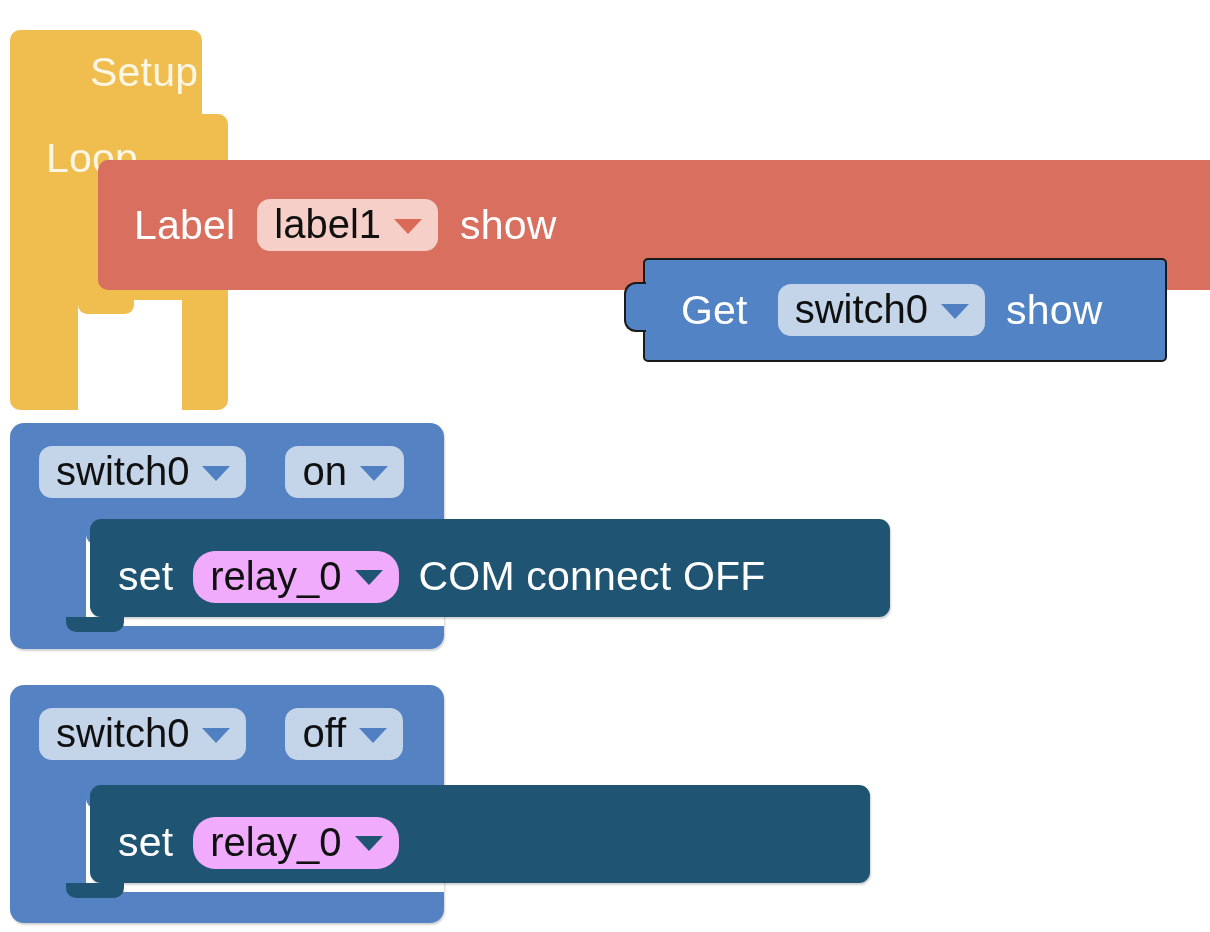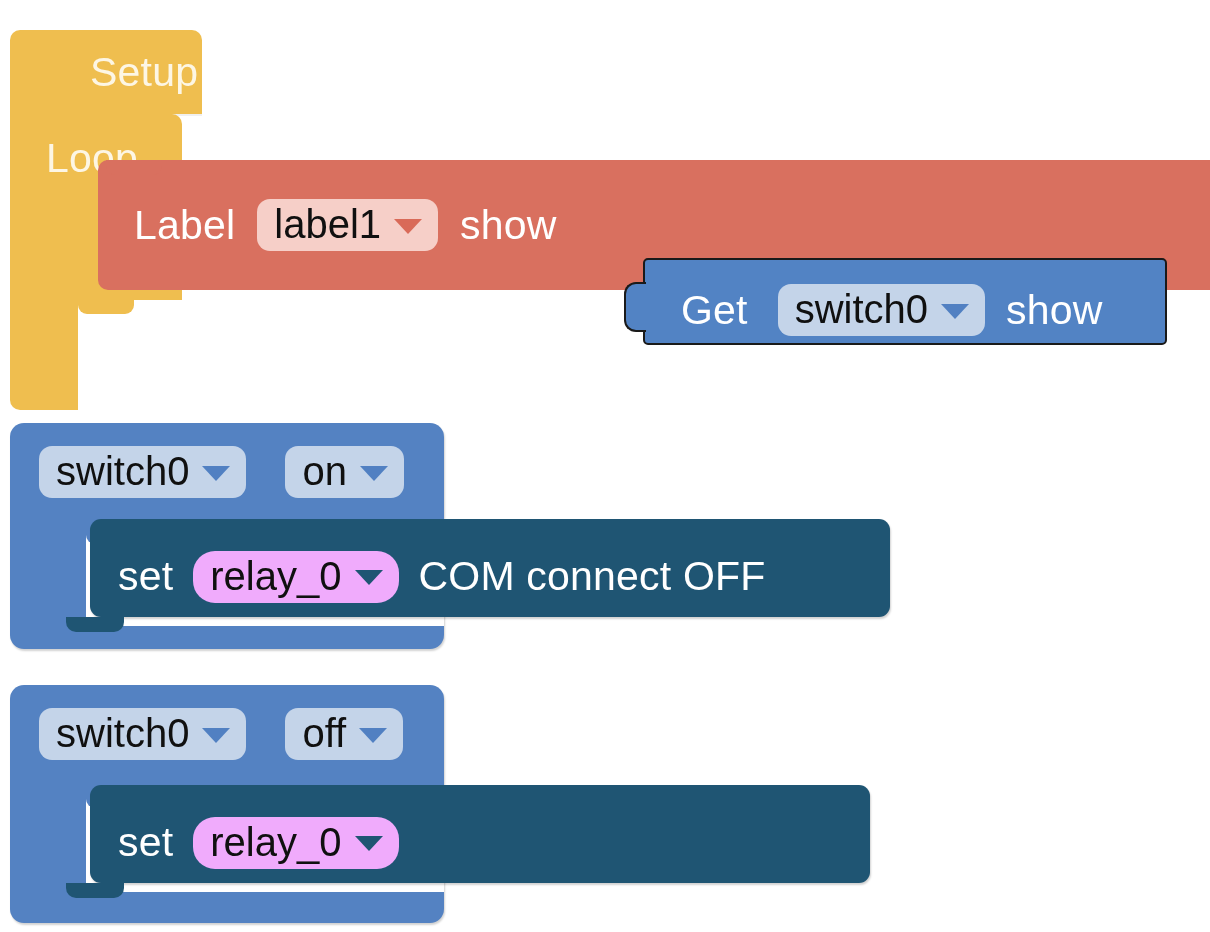--- a/index.html
+++ b/index.html
@@ -103,20 +103,21 @@
   }
 
   
   #loop-block {
     position: absolute;
     left: 0; top: 84px;
     width: 172px;
     height: 296px;
     background: #efbe4f;
     border-radius: 0 10px 10px 10px;
+    padding-left: 46px;
   }
   #loop-block .blk-text {
     position: absolute;
     left: 36px; top: 24px;
     color: #fdf6e4;
   }
   
   #loop-mouth {
     position: absolute;
     left: 68px;
@@ -162,21 +163,21 @@
     background: #d9705f;
     border-radius: 0 0 9px 9px;
   }
 
   
   #get-state-block {
     position: absolute;
     left: 633px;
     top: 228px;    
     width: 524px;
-    height: 87px;
+    height: 104px;
     background: #5283c4;
     border: 2px solid #1a1a1a;
     border-radius: 5px;
     box-sizing: border-box;
   }
   #get-state-block .row {
     position: absolute;
     left: 36px; top: 0;
     height: 100px;
     display: flex;

